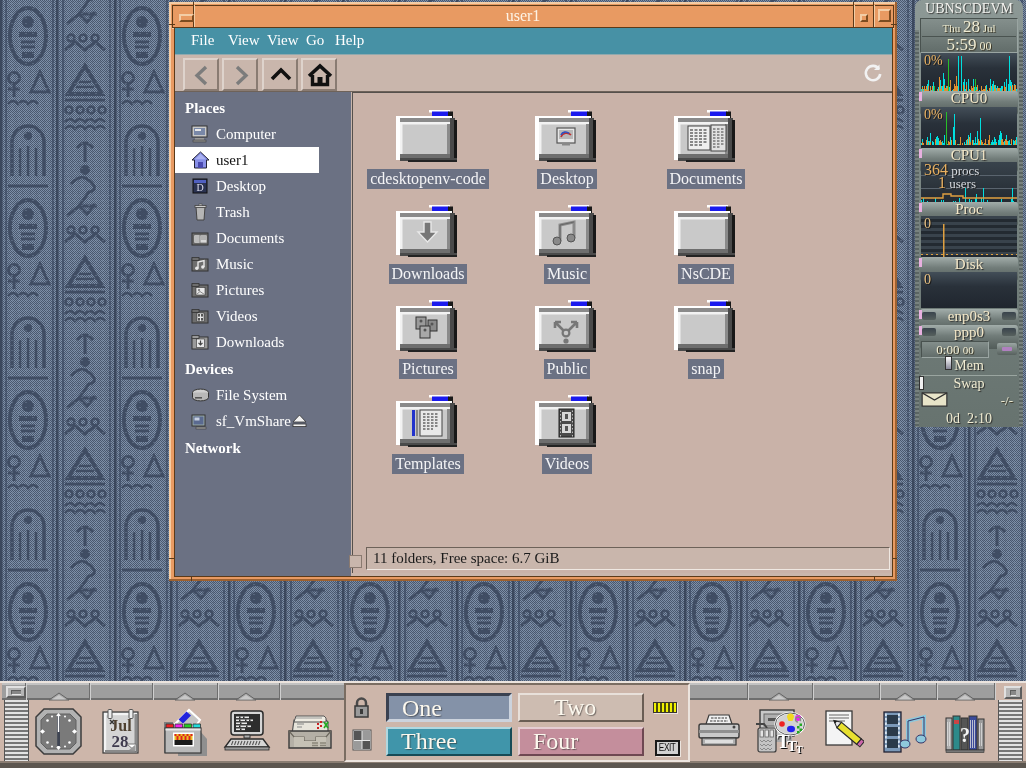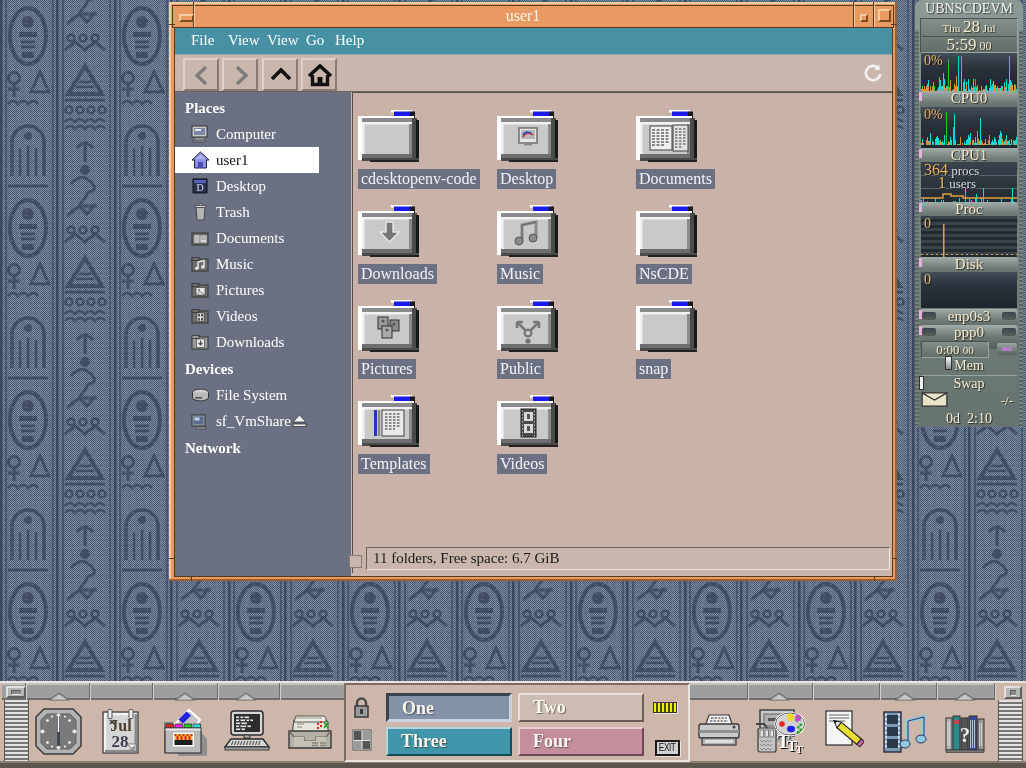--- a/index.html
+++ b/index.html
@@ -28,21 +28,21 @@
 #pathbar{position:absolute;left:162px;top:3px;height:33px;width:555px;background:#70758a;color:#fff;font-size:15px;line-height:33px;border-top:1px solid #4e525f;border-left:1px solid #4e525f;box-sizing:border-box;}
 #sidebar{position:absolute;left:0;top:64px;width:176px;height:484px;background:#6b7183;color:#fff;font-size:15px;}
 .srow{position:absolute;left:0;width:144px;height:26px;line-height:26px;}
 .srow .sic{position:absolute;left:16px;top:4px;width:19px;height:18px;}
 .srow .stx{position:absolute;left:41px;top:0;}
 .shead{position:absolute;left:10px;height:26px;line-height:26px;font-weight:bold;text-align:right;}
 #mainarea{position:absolute;left:177px;top:64px;width:540px;height:481px;background:#c9b2a8;border-left:1px solid #55504c;border-top:1px solid #55504c;box-sizing:border-box;}
 #statusbar{position:absolute;left:191px;top:519px;width:524px;height:23px;background:#c9b6ac;border:1px solid #6d6259;border-bottom-color:#efe8e2;border-right-color:#efe8e2;color:#1a1a1a;font-size:15px;line-height:21px;box-sizing:border-box;}
 #sgrip{position:absolute;left:174px;top:527px;width:11px;height:11px;background:#c9b6ac;border:1px solid #8a7a70;}
 
-.fitem{position:absolute;width:140px;}
+.fitem{position:absolute;width:140px;text-align:center;}
 .fitem svg{display:inline-block;}
 .flabel{display:inline-block;background:#6b7183;color:#f4f4f6;font-size:16px;line-height:19px;padding:0 3px 1px;margin-top:3px;}
 
 #gk{position:absolute;left:915px;top:0px;width:108px;height:427px;background:#6e7a78;}
 
 #gk{position:absolute;left:915px;top:0px;width:108px;height:427px;background:linear-gradient(180deg,#8d9996 0%,#76827f 50%,#67736f 100%);border-radius:7px 7px 0 0;color:#eee;}
 .gk-side{position:absolute;top:30px;bottom:0;width:4px;background:repeating-linear-gradient(180deg,#78827f 0 2px,#5a6462 2px 4px);}
 .gk-host{position:absolute;top:1px;left:0;width:100%;text-align:center;font-size:14px;color:#f2f2ee;text-shadow:1px 1px 1px #3a3a38;}
 .gk-clock{position:absolute;top:18px;left:5px;width:98px;height:35px;background:linear-gradient(180deg,#848f8c,#626d6a);border:1px solid #49524f;border-right-color:#9aa5a2;border-bottom-color:#9aa5a2;box-sizing:border-box;}
 .gk-date{text-align:center;line-height:16px;}
@@ -77,24 +77,24 @@
 #panel .p-bot{position:absolute;left:0;bottom:0px;width:100%;height:5px;background:#5c564f;}
 #panel .p-bot2{position:absolute;left:0;bottom:5px;width:100%;height:2px;background:#8a7d72;}
 .p-grayrow{position:absolute;top:2px;height:17px;background:linear-gradient(180deg,#c2c2c2 0 2px,#9e9e9e 2px 15px,#6e6e6e 15px 17px);}
 .p-div{position:absolute;top:2px;width:2px;height:17px;background:linear-gradient(90deg,#6e6e6e 0 1px,#cfcfcf 1px 2px);}
 .p-arrow{position:absolute;top:6px;width:24px;height:9px;}
 .p-menubtn{position:absolute;left:6px;top:5px;width:20px;height:12px;background:#b5b5b5;border:2px solid #e0e0e0;border-right-color:#5e5e5e;border-bottom-color:#5e5e5e;box-sizing:border-box;}
 .p-menubtn div{margin:2px 3px;height:3px;background:#888;border-top:1px solid #5e5e5e;border-left:1px solid #5e5e5e;border-bottom:1px solid #e8e8e8;}
 .p-grip{position:absolute;top:19px;width:23px;height:62px;background:repeating-linear-gradient(180deg,#e3e3e3 0 2px,#767676 2px 4px);border:1px solid #555;border-top:none;}
 .p-icon{position:absolute;}
 #ws{position:absolute;left:344px;top:2px;width:346px;height:79px;background:#cdb6aa;border:2px solid #7a6d62;border-right-color:#ece4de;border-bottom-color:#ece4de;box-sizing:border-box;}
-.wsbtn{position:absolute;width:126px;height:29px;font-size:18px;color:#fcf8ee;text-shadow:1px 1px 1px rgba(40,40,40,.55);line-height:25px;box-sizing:border-box;font-weight:bold;}
+.wsbtn{position:absolute;width:126px;height:29px;font-size:24px;color:#fcf8ee;text-shadow:1px 1px 1px rgba(40,40,40,.55);line-height:25px;box-sizing:border-box;}
 .wsbtn span{margin-left:13px;}
 #ws-one{left:40px;top:8px;background:#8492a8;border:3px solid #ccd3dd;border-top-color:#3a4150;border-left-color:#3a4150;}
-#ws-two{left:172px;top:8px;background:#cdbcb1;border:2px solid #e8e0da;border-right-color:#6a5d54;border-bottom-color:#6a5d54;}
+#ws-two{left:172px;top:8px;background:#cdbcb1;border:2px solid #e8e0da;border-right-color:#6a5d54;border-bottom-color:#6a5d54;padding-left:21px;}
 #ws-three{left:40px;top:42px;background:#4095aa;border:2px solid #b0d8e0;border-right-color:#174b57;border-bottom-color:#174b57;}
 #ws-four{left:172px;top:42px;background:#c48e9c;border:2px solid #e4ccd2;border-right-color:#6e4852;border-bottom-color:#6e4852;}
 #exitbtn{position:absolute;left:309px;top:55px;width:25px;height:16px;background:#d2d2d2;border:2px solid #1a1a1a;color:#111;font-size:10px;font-family:'Liberation Sans',sans-serif;text-align:center;line-height:12px;box-sizing:border-box;box-shadow:1px 1px 0 #ece4de;letter-spacing:-0.5px;}
 #busylight{position:absolute;left:307px;top:17px;width:22px;height:9px;border:1px solid #3a352f;background:repeating-linear-gradient(90deg,#f0f000 0 2px,#4a4a10 2px 4px);box-shadow:1px 1px 0 #ece4de;}
 </style>
 </head>
 <body>
 <svg id="wall" xmlns="http://www.w3.org/2000/svg" width="1026" height="768">
 <defs>
 <pattern id="dither" width="2" height="2" patternUnits="userSpaceOnUse">

